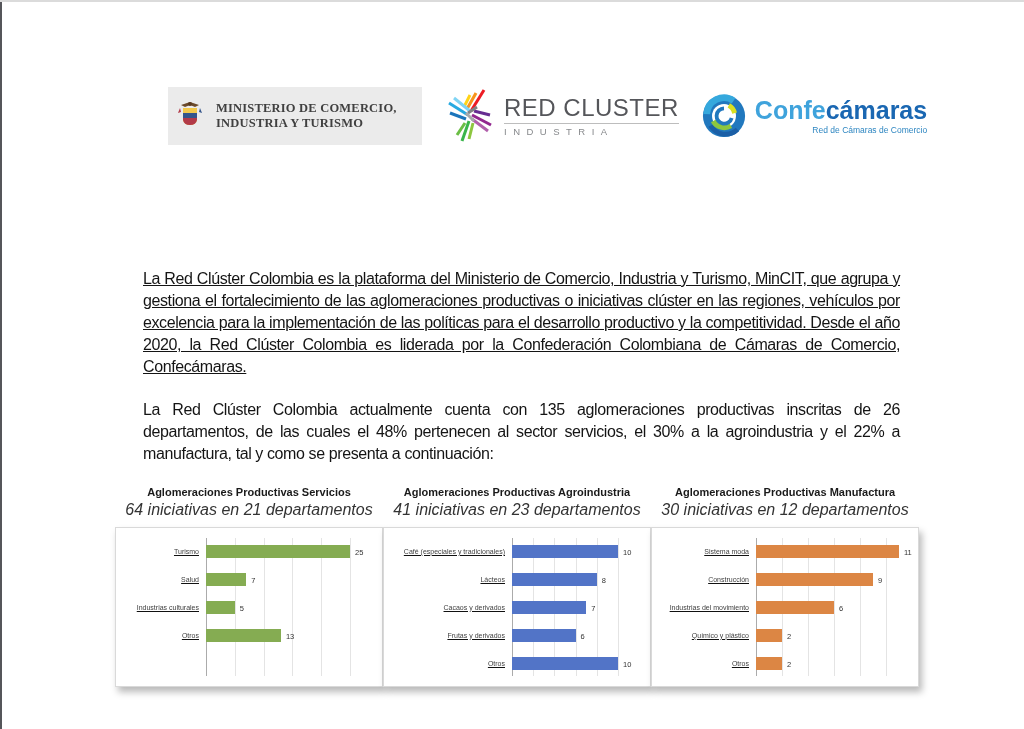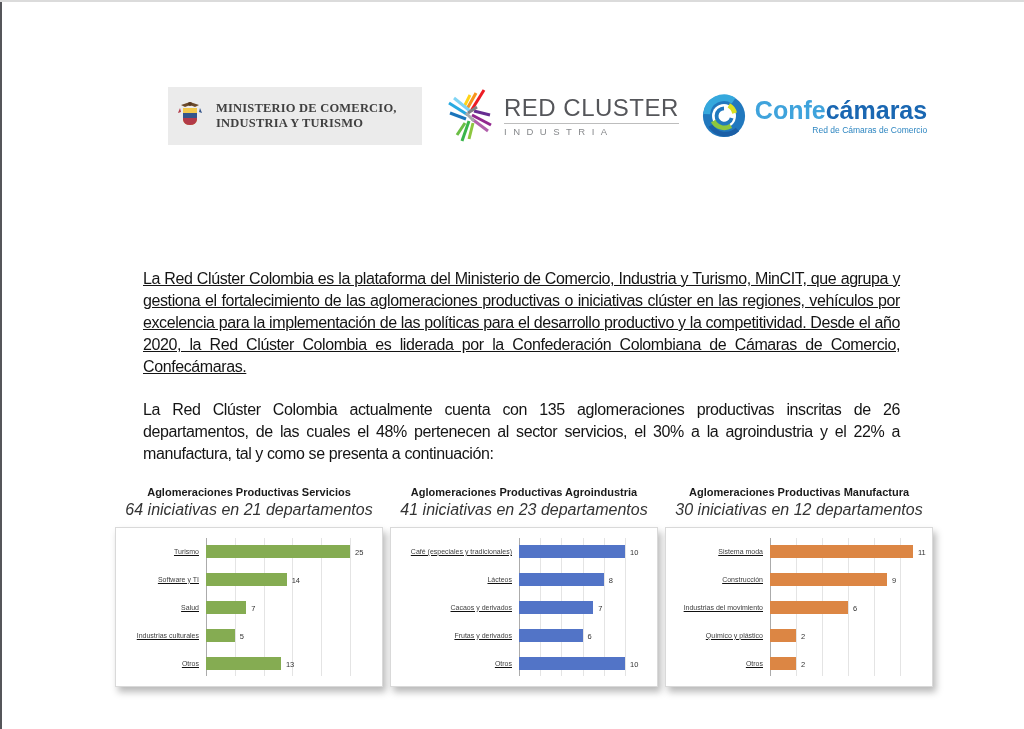--- a/index.html
+++ b/index.html
@@ -28,21 +28,21 @@
   
   .doc-title{position:absolute;top:173px;left:50%;transform:translateX(-50%);
              width:790px;margin:0;text-align:center;font-size:17.5px;font-weight:bold;
              color:#8B4418;line-height:1.55;}
   .para{position:absolute;left:143px;width:757px;margin:0;font-size:16px;
         letter-spacing:-0.4px;line-height:22px;text-align:justify;color:#141414;}
   .para-1{top:268px;text-decoration:underline;}
   .para-2{top:399px;}
 
   
-  .charts{position:absolute;left:115px;top:486px;width:822px;display:flex;gap:7px;}
+  .charts{position:absolute;left:115px;top:486px;width:822px;display:flex;}
   .chart-col{width:268px;box-sizing:border-box;}
   .chart-col:nth-child(1){--lw:84px;}
   .chart-col:nth-child(2){--lw:122px;}
   .chart-col:nth-child(3){--lw:98px;}
   .chart-title{font-size:11px;font-weight:bold;text-align:center;color:#1a1a1a;line-height:1.25;}
   .chart-subtitle{font-size:16px;font-style:italic;text-align:center;color:#333;margin:1px 0 8px;}
   .chart-card{height:160px;background:#fff;border:1px solid #D9D9D9;box-sizing:border-box;
               padding:10px 6px;box-shadow:3px 5px 7px rgba(0,0,0,0.28);}
   .plot{position:relative;height:100%;}
   .grid-area{position:absolute;left:var(--lw);right:0;top:0;bottom:0;}
@@ -152,27 +152,20 @@
               <div class="gridline" style="left: calc(100% - 26px);"></div>
             </div>
             <div class="crow">
               <div class="row-label">Turismo</div>
               <div class="row-track">
                 <div class="bar" style="width: calc(100% - 26px); background: rgb(133, 172, 82);"></div>
                 <div class="val" style="left: calc(100% - 21px);">25</div>
               </div>
             </div>
             <div class="crow">
-              <div class="row-label">Software y TI</div>
-              <div class="row-track">
-                <div class="bar" style="width: calc(56% - 14.56px); background: rgb(133, 172, 82);"></div>
-                <div class="val" style="left: calc(56% - 9.56px);">14</div>
-              </div>
-            </div>
-            <div class="crow">
               <div class="row-label">Salud</div>
               <div class="row-track">
                 <div class="bar" style="width: calc(28% - 7.28px); background: rgb(133, 172, 82);"></div>
                 <div class="val" style="left: calc(28% - 2.28px);">7</div>
               </div>
             </div>
             <div class="crow">
               <div class="row-label">Industrias culturales</div>
               <div class="row-track">
                 <div class="bar" style="width: calc(20% - 5.2px); background: rgb(133, 172, 82);"></div>

